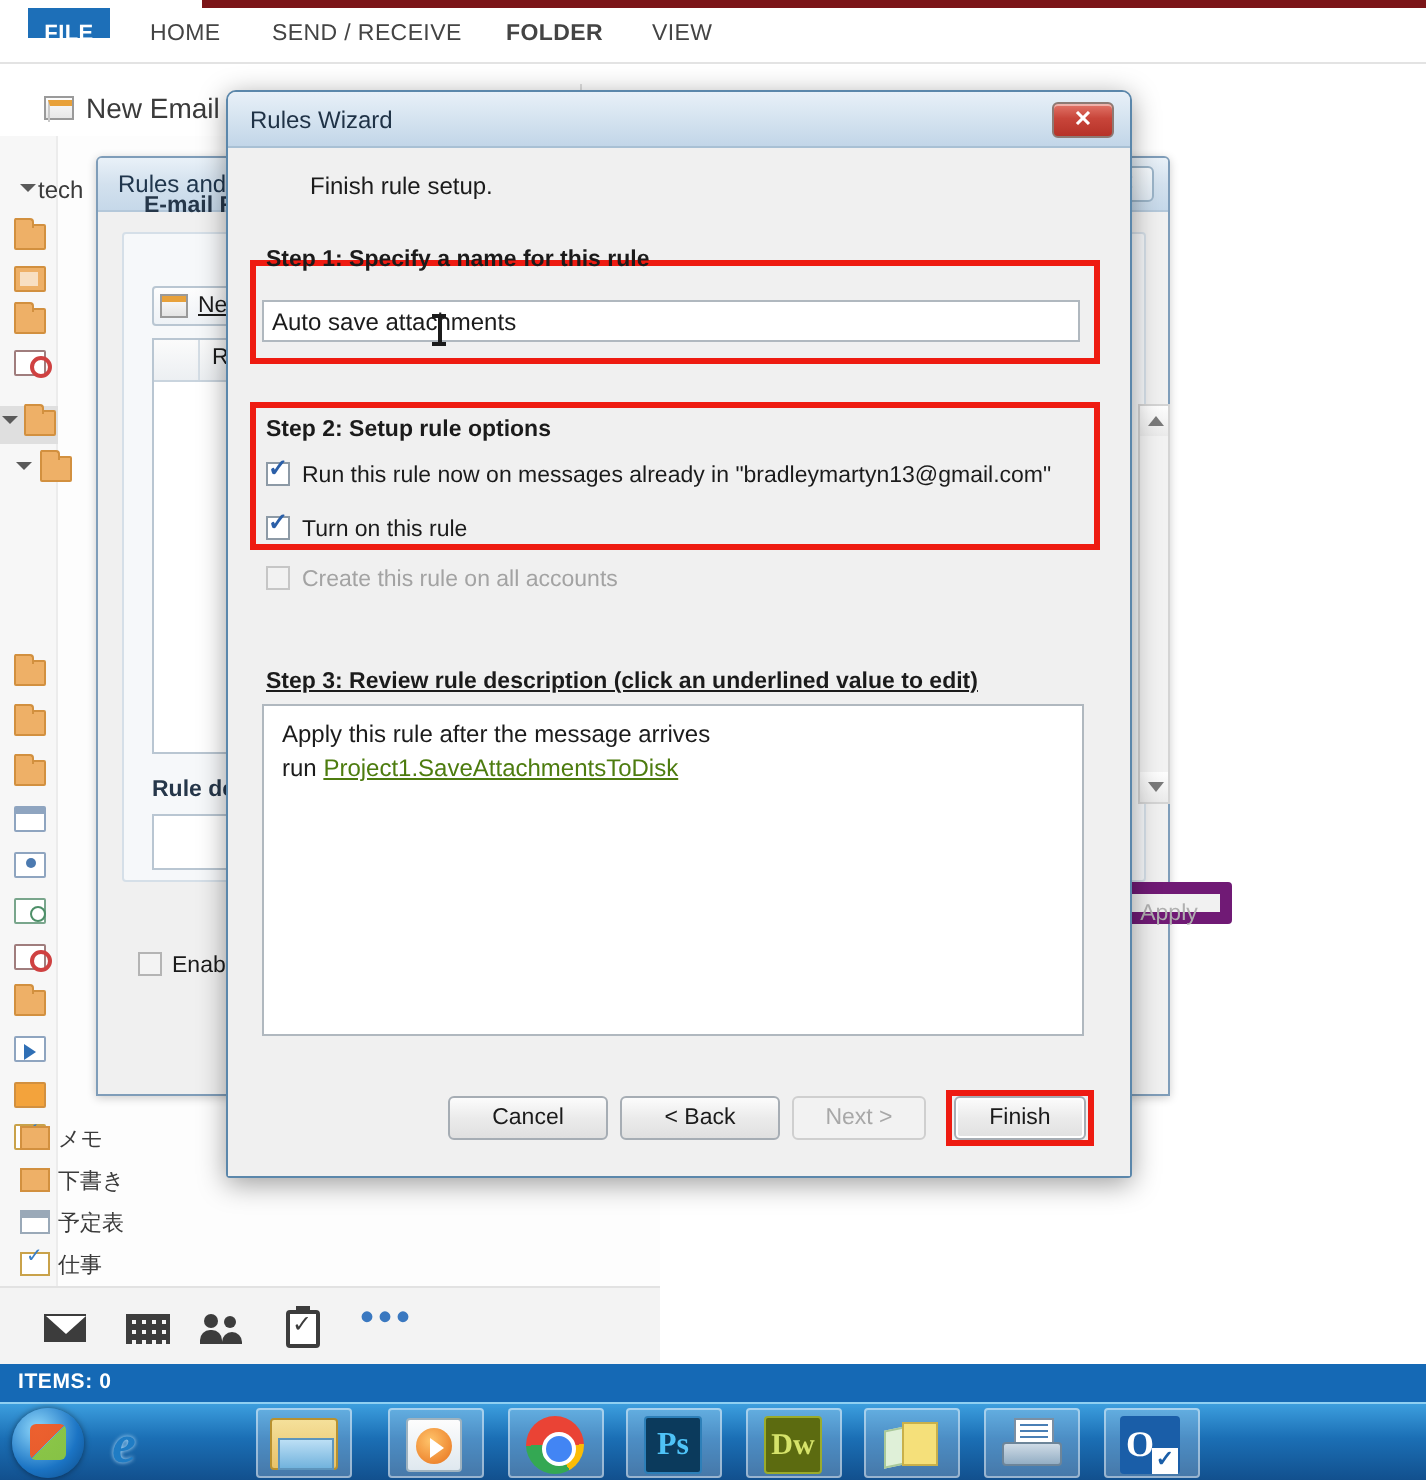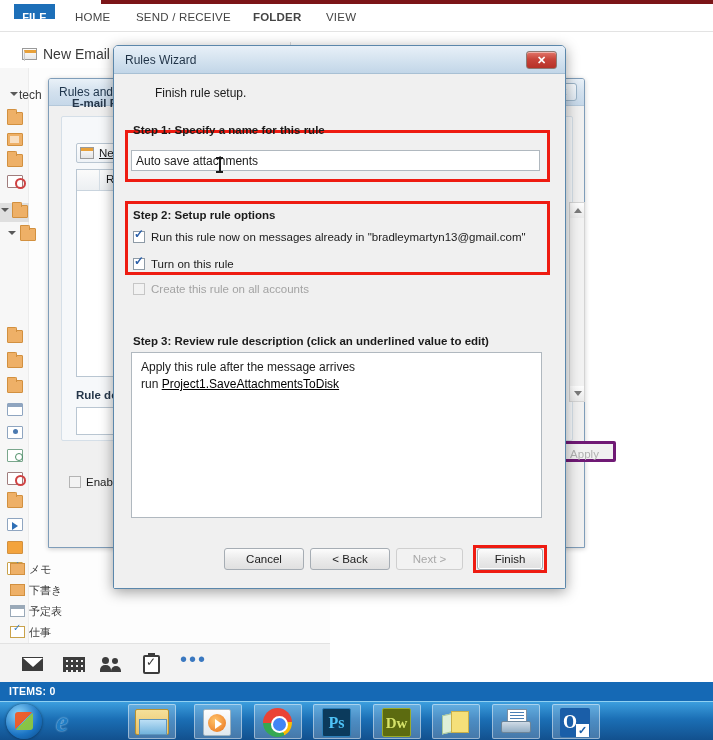--- a/index.html
+++ b/index.html
@@ -437,21 +437,21 @@
     position:absolute; left:20px; top:370px;
     font-size:11.5px; color:#1b1b1b;
   }
   .bg-enable .cb {
     display:inline-block; width:12px; height:12px;
     border:1px solid #b4b4b4; background:#f3f3f3;
     vertical-align:-2px; margin-right:5px;
   }
   .bg-apply {
     position:absolute; left:553px; top:441px; width:63px; height:21px;
-    border:3px solid #701a75; background:#f1f1f1;
+    border:6px solid #701a75; background:#f1f1f1;
     color:#b0b0b0; font-size:11.5px; text-align:center; line-height:20px;
     border-radius:2px;
   }
   .bg-scroll {
     position:absolute; right:-1px; top:96px; width:16px; height:200px;
     background:#f2f2f2; border:1px solid #d4d4d4;
   }
   .bg-scroll .up, .bg-scroll .dn {
     position:absolute; left:0; width:14px; height:15px;
     background: linear-gradient(#fdfdfd,#eaeaea);
@@ -561,21 +561,21 @@
   .cbx.dis { border-color: #c6c6c6; background: #f2f2f2; }
 
   .desc-box {
     position: absolute; left: 131px; top: 352px; width: 411px; height: 166px;
     background: #ffffff; border: 1px solid #b0b8bf;
     font-size: 12px; color: #1b1b1b;
     padding: 6px 0 0 9px;
     line-height: 17px;
   }
   .desc-box a {
-    color: #000000; text-decoration: underline;
+    color: #4d7c0f; text-decoration: underline;
   }
 
   .btn {
     position: absolute; top: 548px; height: 22px;
     border: 1px solid #a6adb4;
     background: linear-gradient(#fcfcfc,#ebebeb 50%,#e0e0e0);
     border-radius: 3px;
     font-size: 11.5px; color: #1b1b1b;
     text-align: center; line-height: 20px;
   }
@@ -722,21 +722,21 @@
   <div class="chk-row" style="left:133px; top:231px;">
     <span class="cbx checked"></span><span>Run this rule now on messages already in "bradleymartyn13@gmail.com"</span>
   </div>
   <div class="chk-row" style="left:133px; top:258px;">
     <span class="cbx checked"></span><span>Turn on this rule</span>
   </div>
   <div class="chk-row disabled" style="left:133px; top:283px;">
     <span class="cbx dis"></span><span>Create this rule on all accounts</span>
   </div>
 
-  <div class="step-label" style="left:133px; top:335px;">Step 3: Review rule description (click an underlined value to edit)</div>
+  <div class="step-label" style="left:133px; top:335px;text-decoration:underline;">Step 3: Review rule description (click an underlined value to edit)</div>
   <div class="desc-box">
     <div>Apply this rule after the message arrives</div>
     <div><span>run </span><a href="#">Project1.SaveAttachmentsToDisk</a></div>
   </div>
 
   <div class="btn" style="left:224px; width:80px;">Cancel</div>
   <div class="btn" style="left:310px; width:80px;">&lt; Back</div>
   <div class="btn disabled" style="left:396px; width:67px;">Next &gt;</div>
   <div class="btn-redframe" style="left:473px; width:74px; height:28px;"></div>
   <div class="btn primary" style="left:477px; width:66px;">Finish</div>

